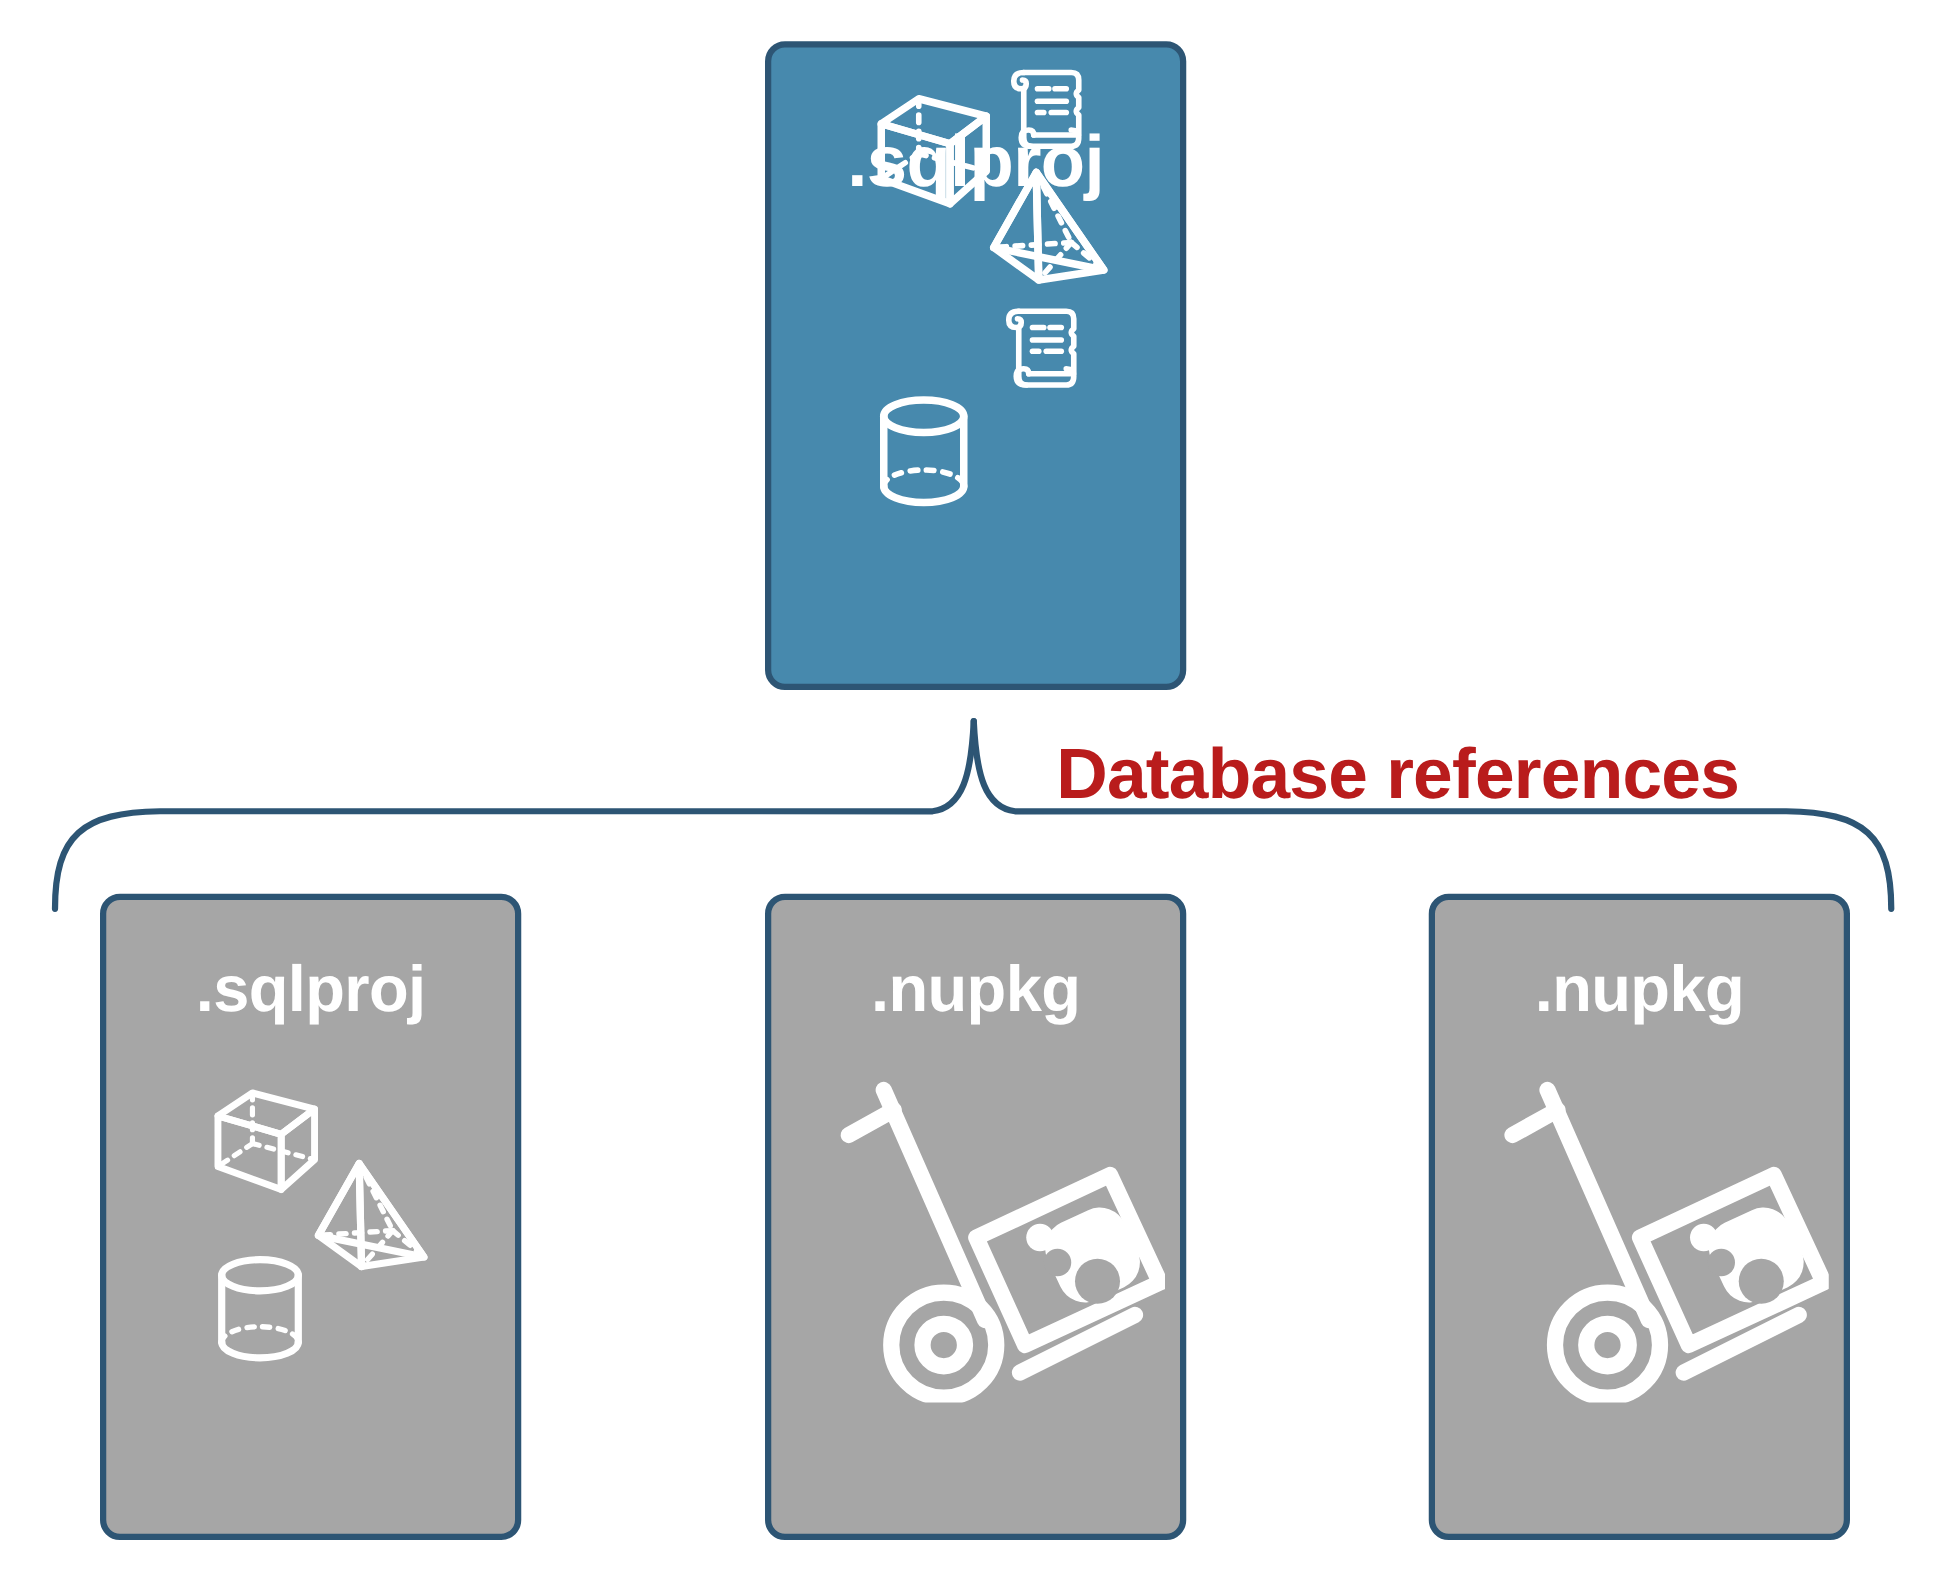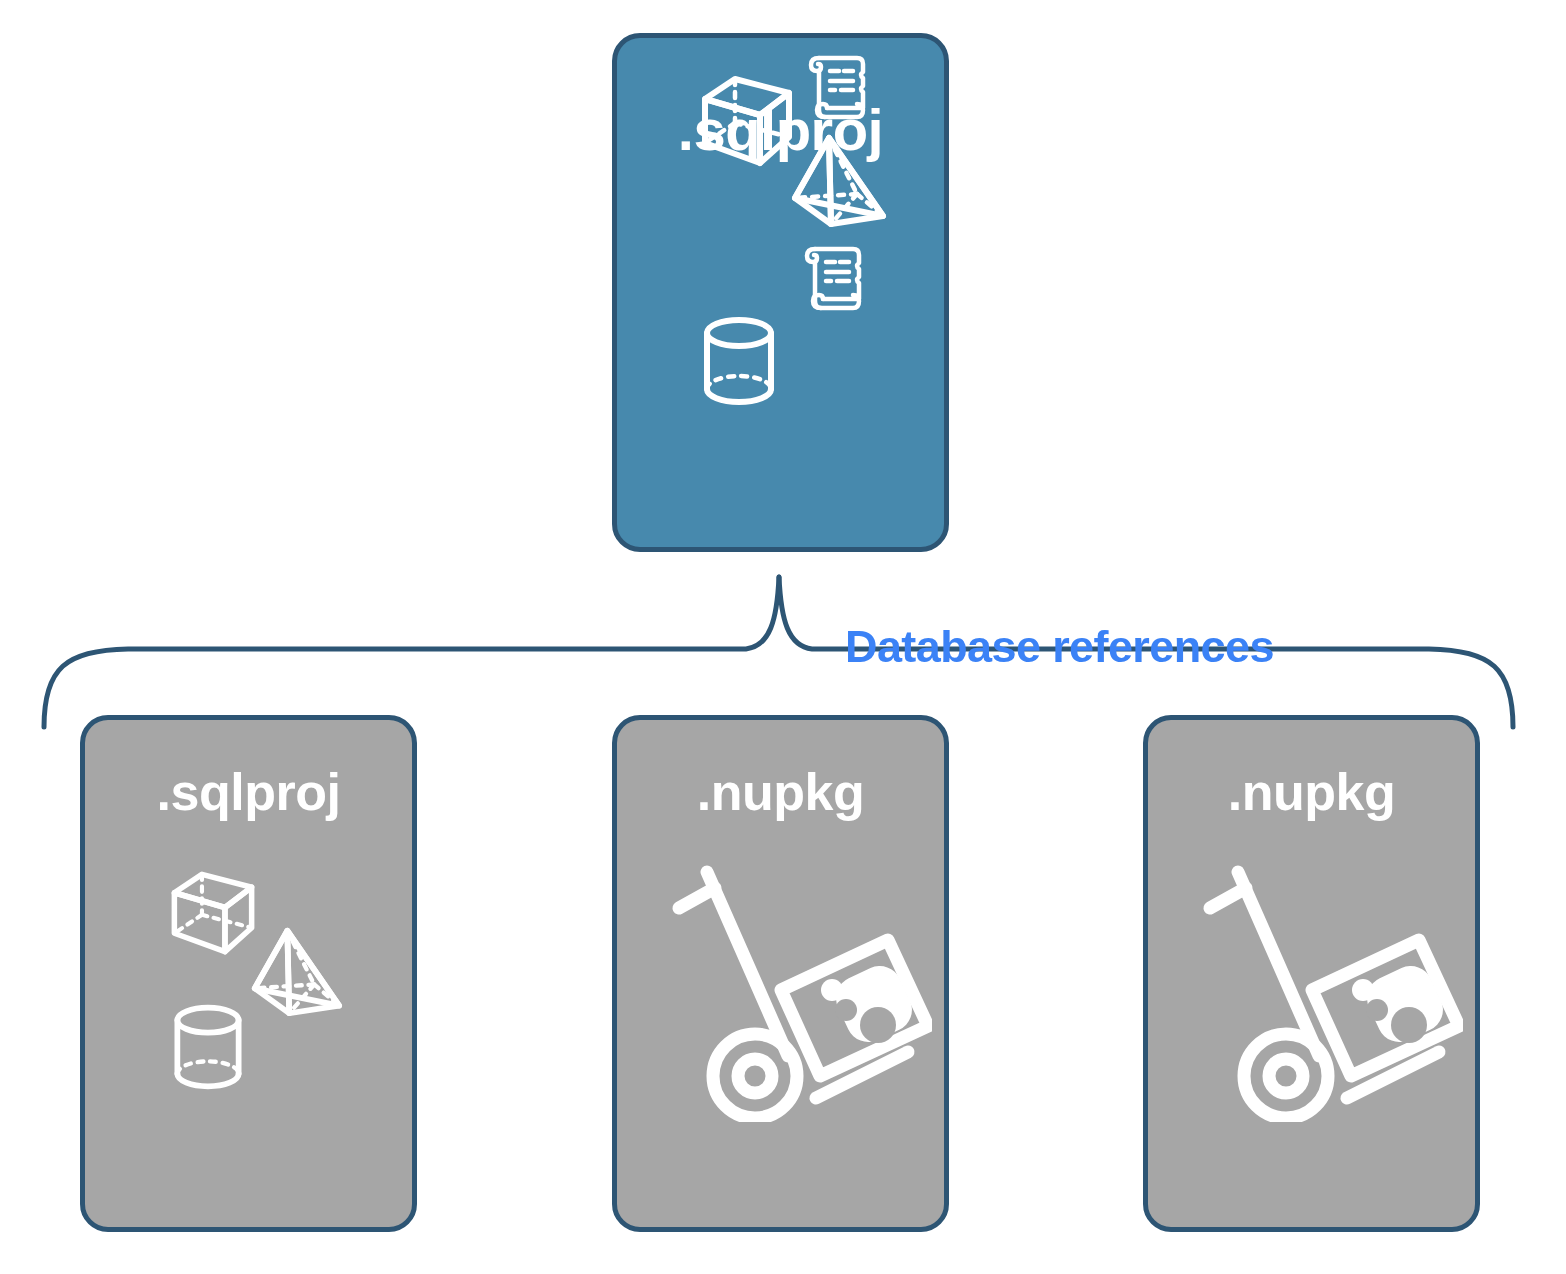--- a/index.html
+++ b/index.html
@@ -14,21 +14,21 @@
     position: relative;
     width: 1566px;
     height: 1274px;
     background: #ffffff;
     overflow: hidden;
   }
   .node-box {
     position: absolute;
     box-sizing: border-box;
     border: 5px solid #2d5574;
-    border-radius: 28px;
+    border-radius: 16px;
     display: block;
   }
   .node-box.blue  { background: #4789ad; }
   .node-box.gray  { background: #a6a6a6; }
 
   .node-title {
     position: absolute;
     left: 0;
     right: 0;
     text-align: center;
@@ -50,27 +50,26 @@
   .bracket-layer {
     position: absolute;
     left: 0; top: 0;
     width: 1566px;
     height: 1274px;
     pointer-events: none;
   }
 
   .edge-label {
     position: absolute;
-    color: #3b82f6;
+    color: #b91c1c;
     font-weight: bold;
-    font-size: 45px;
+    font-size: 57px;
     letter-spacing: -0.6px;
     white-space: nowrap;
     user-select: none;
-    margin-top: 35px;
   }
 </style>
 </head>
 <body>
 
 <div id="canvas">
 
   <svg class="bracket-layer" viewBox="0 0 1566 1274" width="1566" height="1274">
     <g fill="none" stroke="#2d5574" stroke-width="5" stroke-linecap="round">
 

